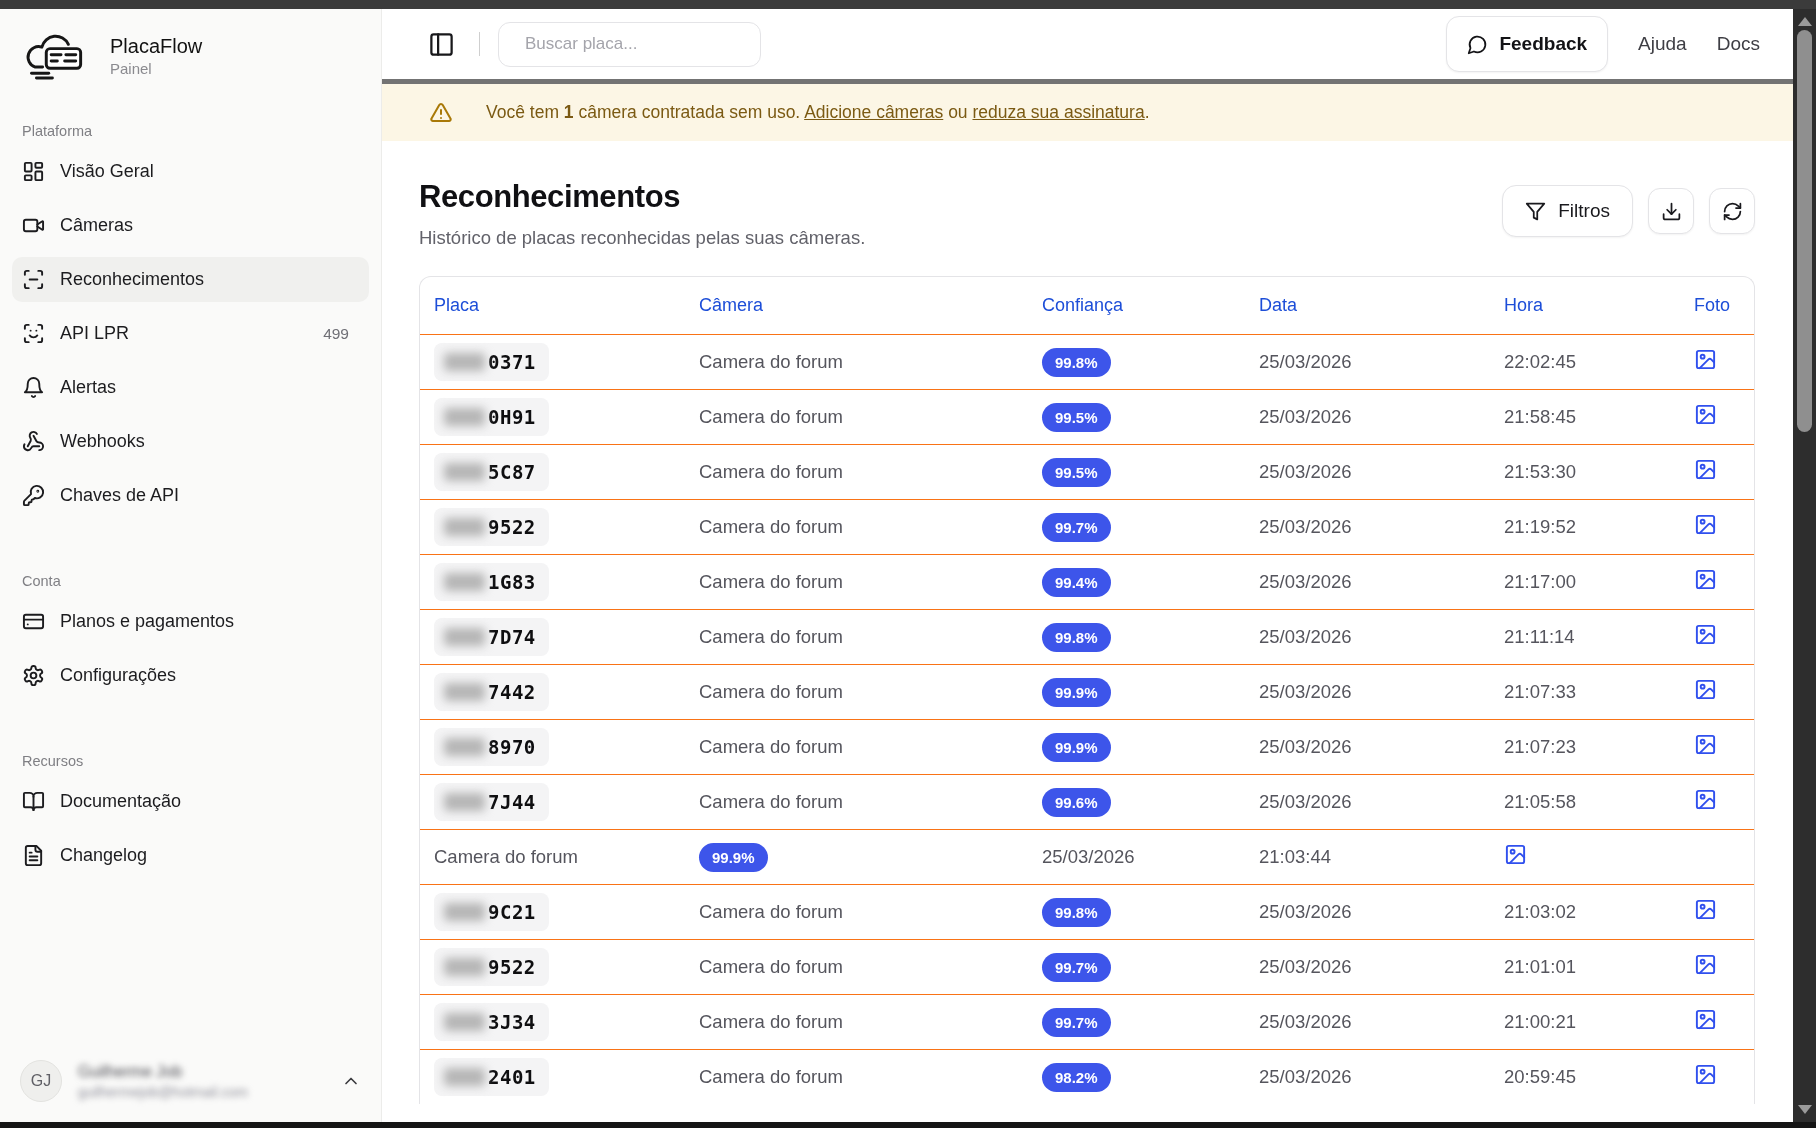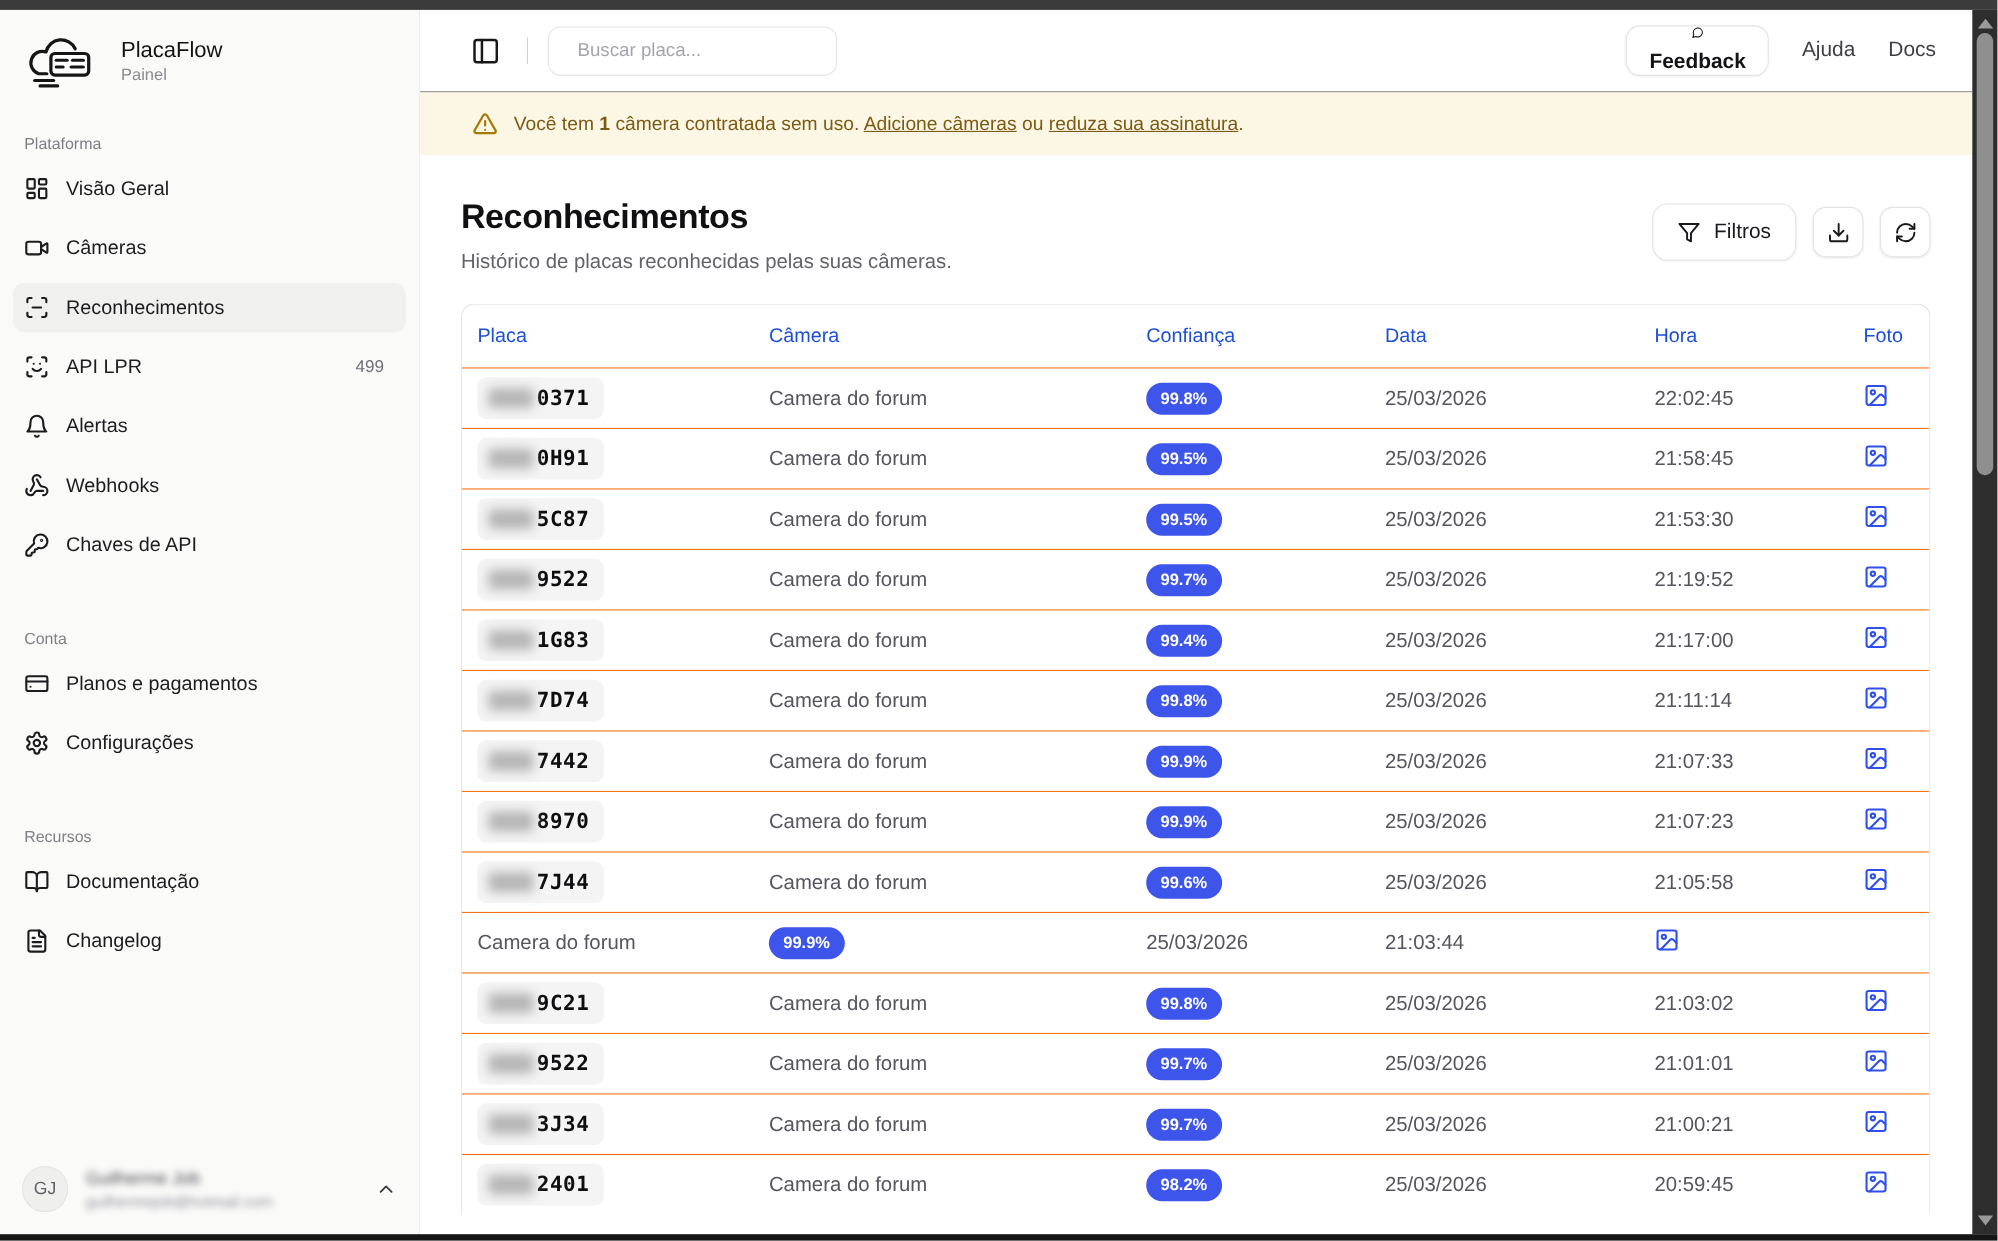--- a/index.html
+++ b/index.html
@@ -44,38 +44,38 @@
   .user-meta { display:flex; flex-direction:column; gap:3px; }
   .user-name { font-size:16px; color:#4a4a50; filter:blur(3.2px); }
   .user-email { font-size:14px; color:#90909a; filter:blur(3.2px); }
   .user-chevron { margin-left:auto; display:flex; }
   .user-chevron svg { width:20px; height:20px; fill:none; stroke:#3a3a3e; stroke-width:2; stroke-linecap:round; stroke-linejoin:round; }
 
   
   .main { flex:1; display:flex; flex-direction:column; min-width:0; background:#fff; }
 
   .topbar { height:75px; min-height:75px; display:flex; align-items:center; padding:0 33px 0 46px;
-    border-bottom:1px solid #737373; }
+    border-bottom:5px solid #737373; }
   .panel-toggle { display:flex; align-items:center; cursor:pointer; }
   .panel-toggle svg { width:27px; height:27px; fill:none; stroke:#18181b; stroke-width:2; stroke-linecap:round; stroke-linejoin:round; }
   .v-divider { width:1px; height:24px; background:#cfcfcf; margin:0 18px 0 24px; }
   .search-box { width:263px; height:45px; border:1px solid #e4e4e7; border-radius:12px;
     display:flex; align-items:center; gap:10px; padding:0 14px; background:#fff; }
   .search-box svg { width:19px; height:19px; fill:none; stroke:#a4a4ab; stroke-width:2; stroke-linecap:round; }
   .search-box input { flex:1; border:none; outline:none; background:transparent; font-size:17px; color:#3c3c42;
     font-family:"Liberation Sans", sans-serif; }
   .search-box input::placeholder { color:#a4a4ab; }
   .topbar-right { margin-left:auto; display:flex; align-items:center; gap:30px; }
-  .feedback-btn { display:flex; align-items:center; gap:11px; height:46px; padding:0 20px;
+  .feedback-btn { display:flex; align-items:center; gap:11px; height:56px; padding:0 20px;
     border:1px solid #e4e4e7; border-radius:13px; background:#fff; box-shadow:0 1px 2px rgba(0,0,0,.05);
-    font-size:19px; font-weight:700; color:#131316; cursor:pointer; font-family:"Liberation Sans", sans-serif;flex-direction:column;}
+    font-size:19px; font-weight:700; color:#131316; cursor:pointer; font-family:"Liberation Sans", sans-serif;}
   .feedback-btn svg { width:21px; height:21px; fill:none; stroke:#131316; stroke-width:2; stroke-linecap:round; stroke-linejoin:round; }
   .top-link { font-size:19px; color:#3e3e44; cursor:pointer; text-decoration:none; }
 
-  .banner { height:57px; min-height:57px; background:#fcf6e5; display:flex; align-items:center; gap:14px;
+  .banner { height:57px; min-height:57px; background:#fcf6e5; display:flex; align-items:center; gap:33px;
     padding:0 47px; font-size:17.5px; color:#7b5a13; }
   .banner svg { width:24px; height:24px; fill:none; stroke:#a97908; stroke-width:2; stroke-linecap:round; stroke-linejoin:round; }
   .banner b { font-weight:700; }
   .banner a { color:inherit; text-decoration:underline; cursor:pointer; }
 
   .content { flex:1; padding:34px 38px 0 37px; overflow:hidden; }
   .page-head { display:flex; justify-content:space-between; align-items:flex-start; }
   .page-title { font-size:31px; font-weight:700; letter-spacing:-0.4px; color:#101013; margin:4px 0 12px; }
   .page-sub { font-size:18.5px; color:#62626a; }
   .head-actions { display:flex; align-items:center; gap:15px; margin-top:10px; }

